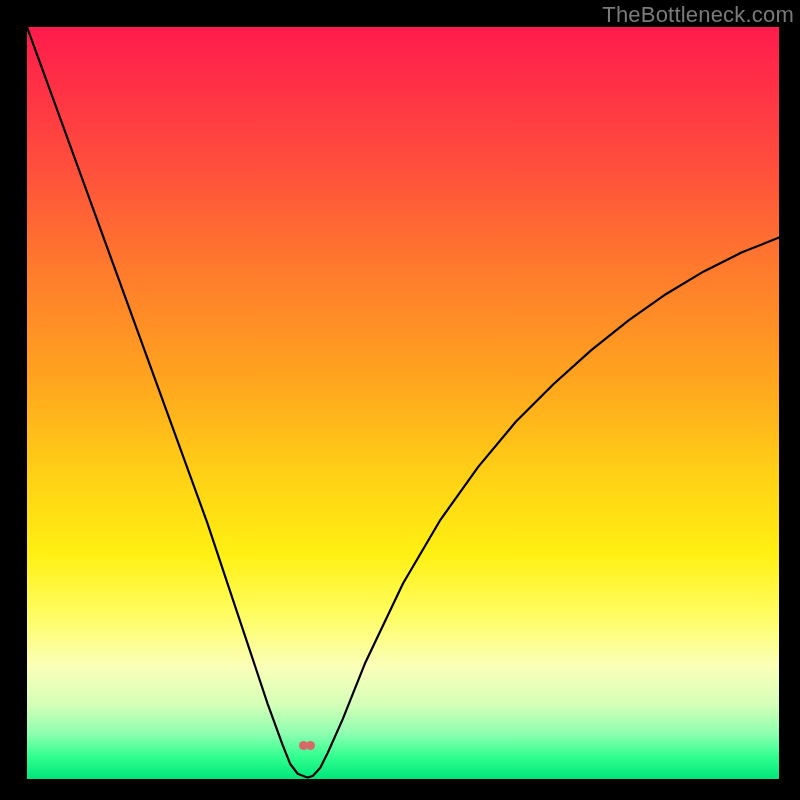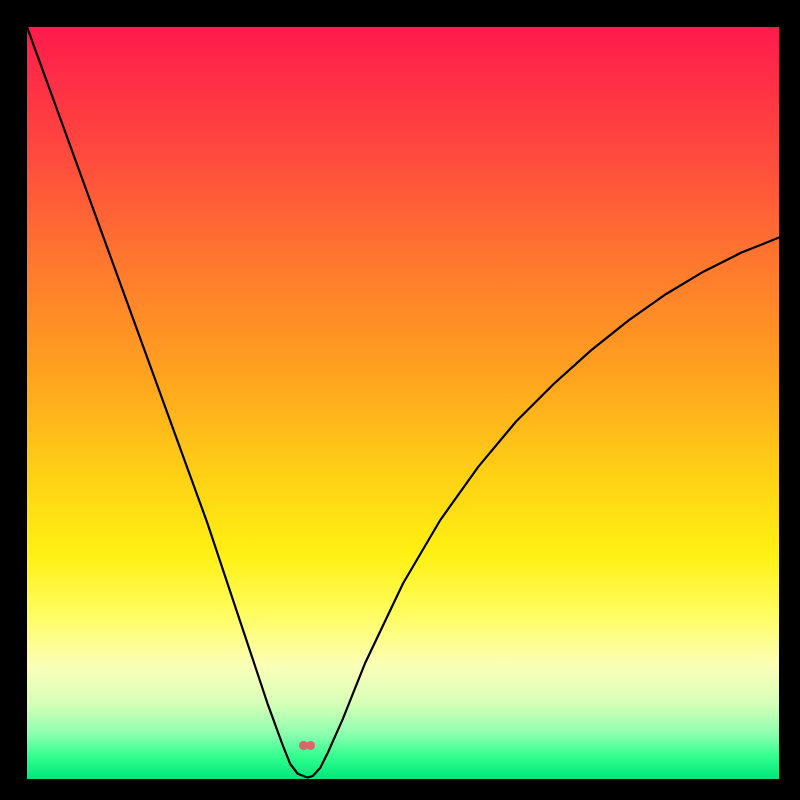--- a/index.html
+++ b/index.html
@@ -77,13 +77,14 @@
 
   <svg class="curve" id="curve" width="800" height="800">
     <path id="curvePath" d="M27.00 27.00 L57.08 109.72 L87.16 192.44 L117.24 275.16 L147.32 357.88 L177.40 440.60 L207.48 523.32 L237.56 613.56 L252.60 658.68 L267.64 703.80 L282.68 745.16 L290.20 763.96 L297.72 773.74 L305.24 776.74 L307.50 777.50 L312.76 775.99 L320.28 767.72 L327.80 752.68 L342.84 718.84 L365.40 662.44 L403.00 583.48 L440.60 519.56 L478.20 466.92 L515.80 421.80 L553.40 384.20 L591.00 350.36 L628.60 320.28 L666.20 293.96 L703.80 271.40 L741.40 252.60 L779.00 237.56" stroke="#000" stroke-width="2.2" fill="none" stroke-linejoin="round" stroke-linecap="round"></path>
   </svg>
 
   <div class="marker" id="marker" style="left: 307px; top: 745px;">
     <div class="dot a"></div>
     <div class="dot b"></div>
   </div>
 
+  <div class="watermark">TheBottleneck.com</div>
 </div>
 
 </body></html>

